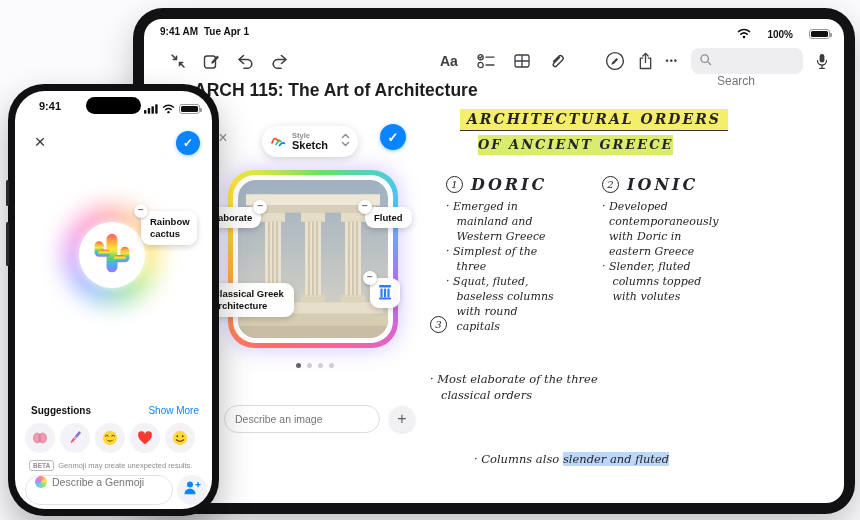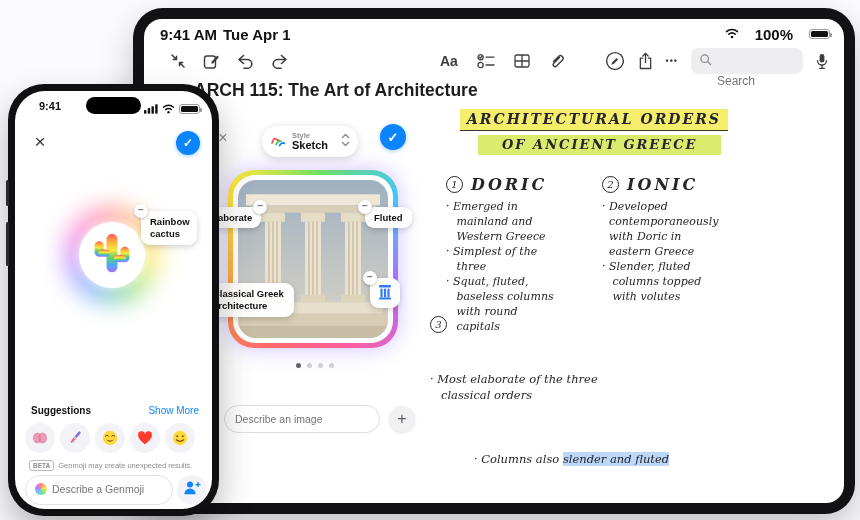--- a/index.html
+++ b/index.html
@@ -22,21 +22,21 @@
                     background:#2a2a2c; border-radius:2px; }
   .iphone-screen { position:relative; width:100%; height:100%; background:#fff;
                    border-radius:30px; overflow:hidden; }
   .island { position:absolute; left:71px; top:6px; width:55px; height:17px;
             background:#000; border-radius:10px; }
 
   
   .abs { position:absolute; }
   .row { display:flex; align-items:center; }
   .icon-btn { display:flex; align-items:center; justify-content:center; cursor:pointer; }
-  .status-txt { font-size:15px; font-weight:700; color:#111; }
+  .status-txt { font-size:10px; font-weight:700; color:#111; }
   .battery { width:21px; height:10px; border:1px solid #9a9aa0; border-radius:3px; position:relative; }
   .battery i { position:absolute; left:1px; top:1px; bottom:1px; width:17px; background:#111; border-radius:1.5px; }
   .battery b { position:absolute; right:-3px; top:2.5px; width:2px; height:4px; background:#9a9aa0; border-radius:0 1px 1px 0; }
 
   .check-circle { border-radius:50%; background:#0a84ff; color:#fff; font-weight:700;
                   display:flex; align-items:center; justify-content:center;
                   box-shadow:0 1px 4px rgba(10,132,255,.4); }
   .minus-badge { position:absolute; width:14px; height:14px; border-radius:50%; background:#fff;
                  color:#6e6e73; font-size:10px; line-height:12px; text-align:center;
                  box-shadow:0 1px 3px rgba(0,0,0,.25); z-index:4; }
@@ -92,21 +92,21 @@
 
   
   .glow-disc { position:absolute; left:47px; top:114px; width:100px; height:100px; border-radius:50%;
                background:conic-gradient(from 0deg,#ff9d9d,#ffd37a,#fff07a,#8ae08a,#7ab8ff,#c49aff,#ff8ad6,#ff9d9d);
                filter:blur(11px); opacity:.8; }
   .glow-core { position:absolute; left:64px; top:131px; width:66px; height:66px; border-radius:50%;
                background:#fff; box-shadow:0 0 10px rgba(255,255,255,.9); }
   .emoji-chip { width:30px; height:30px; border-radius:50%; background:#f2f2f7;
                 display:flex; align-items:center; justify-content:center; }
   .gm-field { position:absolute; left:10px; top:384px; width:148px; height:30px; border:1px solid #e2e2e7;
-              border-radius:15px; background:#fff; display:flex; align-items:flex-end; gap:5px; padding:9px 9px; }
+              border-radius:15px; background:#fff; display:flex; align-items:flex-start; gap:5px; padding:0 9px; }
   .gm-field input { border:none; outline:none; width:100%; font-size:10.5px; color:#9a9aa0;
                     background:transparent; font-family:"Liberation Sans",sans-serif; }
   .genmoji-dot { width:12px; height:12px; border-radius:50%; flex:none;
                  background:conic-gradient(#ff6a6a,#ffd83d,#6ee05f,#46c4ff,#b06bff,#ff6a6a); opacity:.85; }
   .gm-add { position:absolute; left:162px; top:384px; width:30px; height:30px; border-radius:15px;
             background:#f2f2f7; display:flex; align-items:center; justify-content:center; }
 </style>
 </head>
 <body>
 
@@ -235,21 +235,21 @@
             </svg>
         </span>
       </div>
 
       <div class="abs" style="left:50px; top:61px; font-size:17.5px; font-weight:700; color:#1d1d1f;">ARCH 115: The Art of Architecture</div>
 
       <div class="abs hw" style="left:316px; top:92px; font-size:14px; font-weight:700; letter-spacing:2px;">
         <span style="background:#f4ee6b; padding:2px 7px 3px; border-bottom:1.6px solid #3a3530;">ARCHITECTURAL ORDERS</span>
       </div>
       <div class="abs hw" style="left:334px; top:118px; font-size:13px; font-weight:700; letter-spacing:2px;">
-        <span style="background:#d9ec6d; padding:2px 24px 3px;">OF ANCIENT GREECE</span>
+        <span style="background:#d9ec6d; padding:2px 0 3px;">OF ANCIENT GREECE</span>
       </div>
 
       <div class="abs hw" style="left:302px; top:156px; width:152px;">
         <div class="sec-head">
           <span class="sec-num">1</span>
           <span class="sec-title">DORIC</span>
         </div>
         <div class="hw-body" style="margin-top:5px;">· Emerged in
    mainland and
    Western Greece

